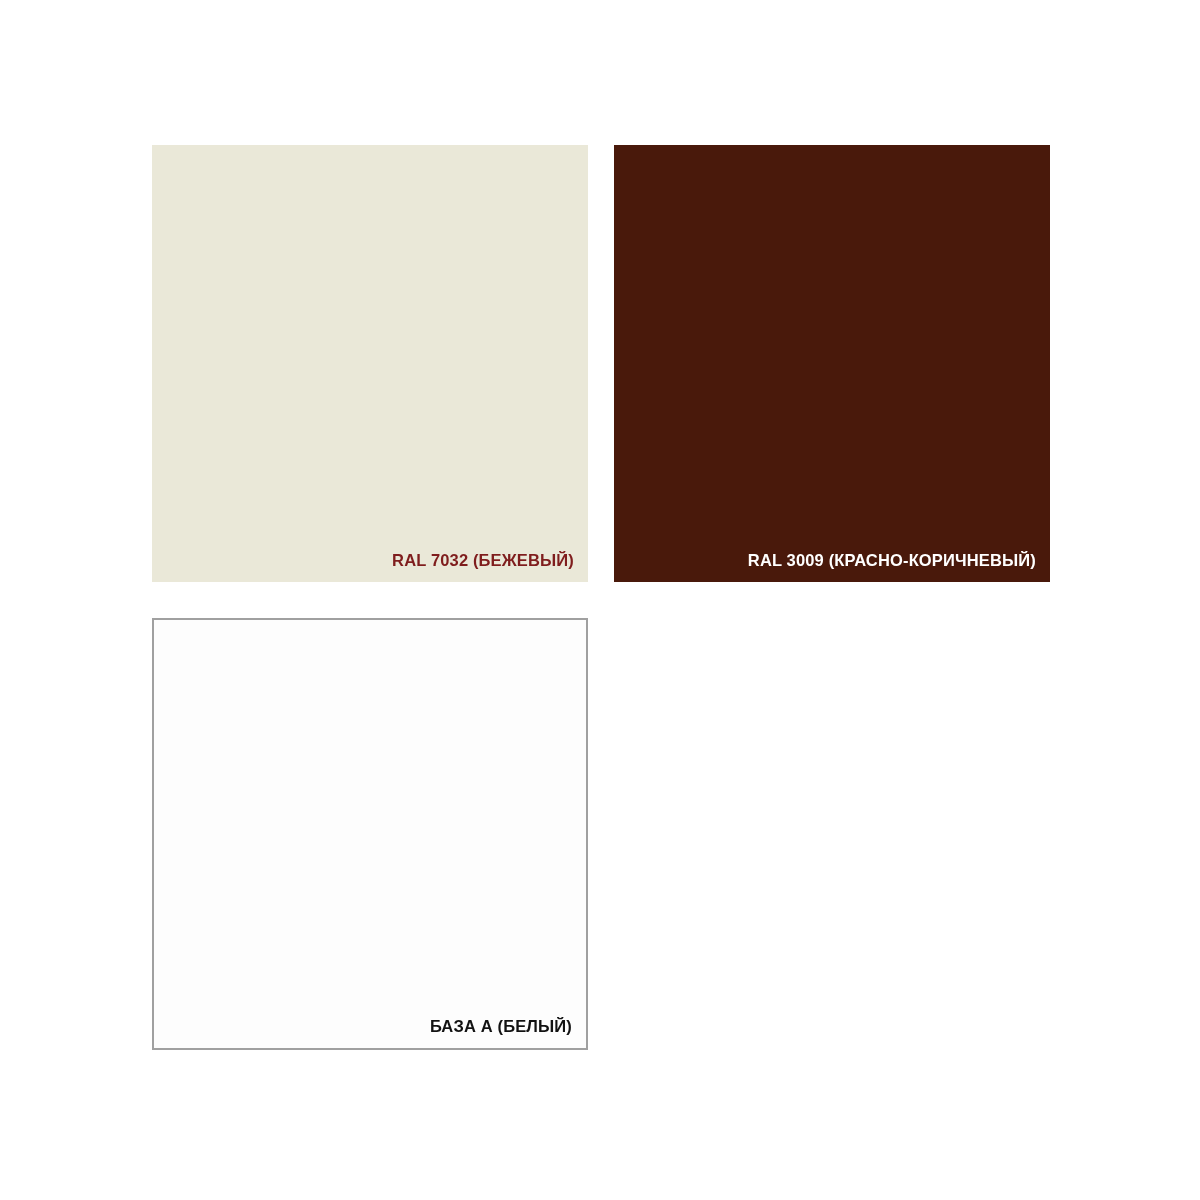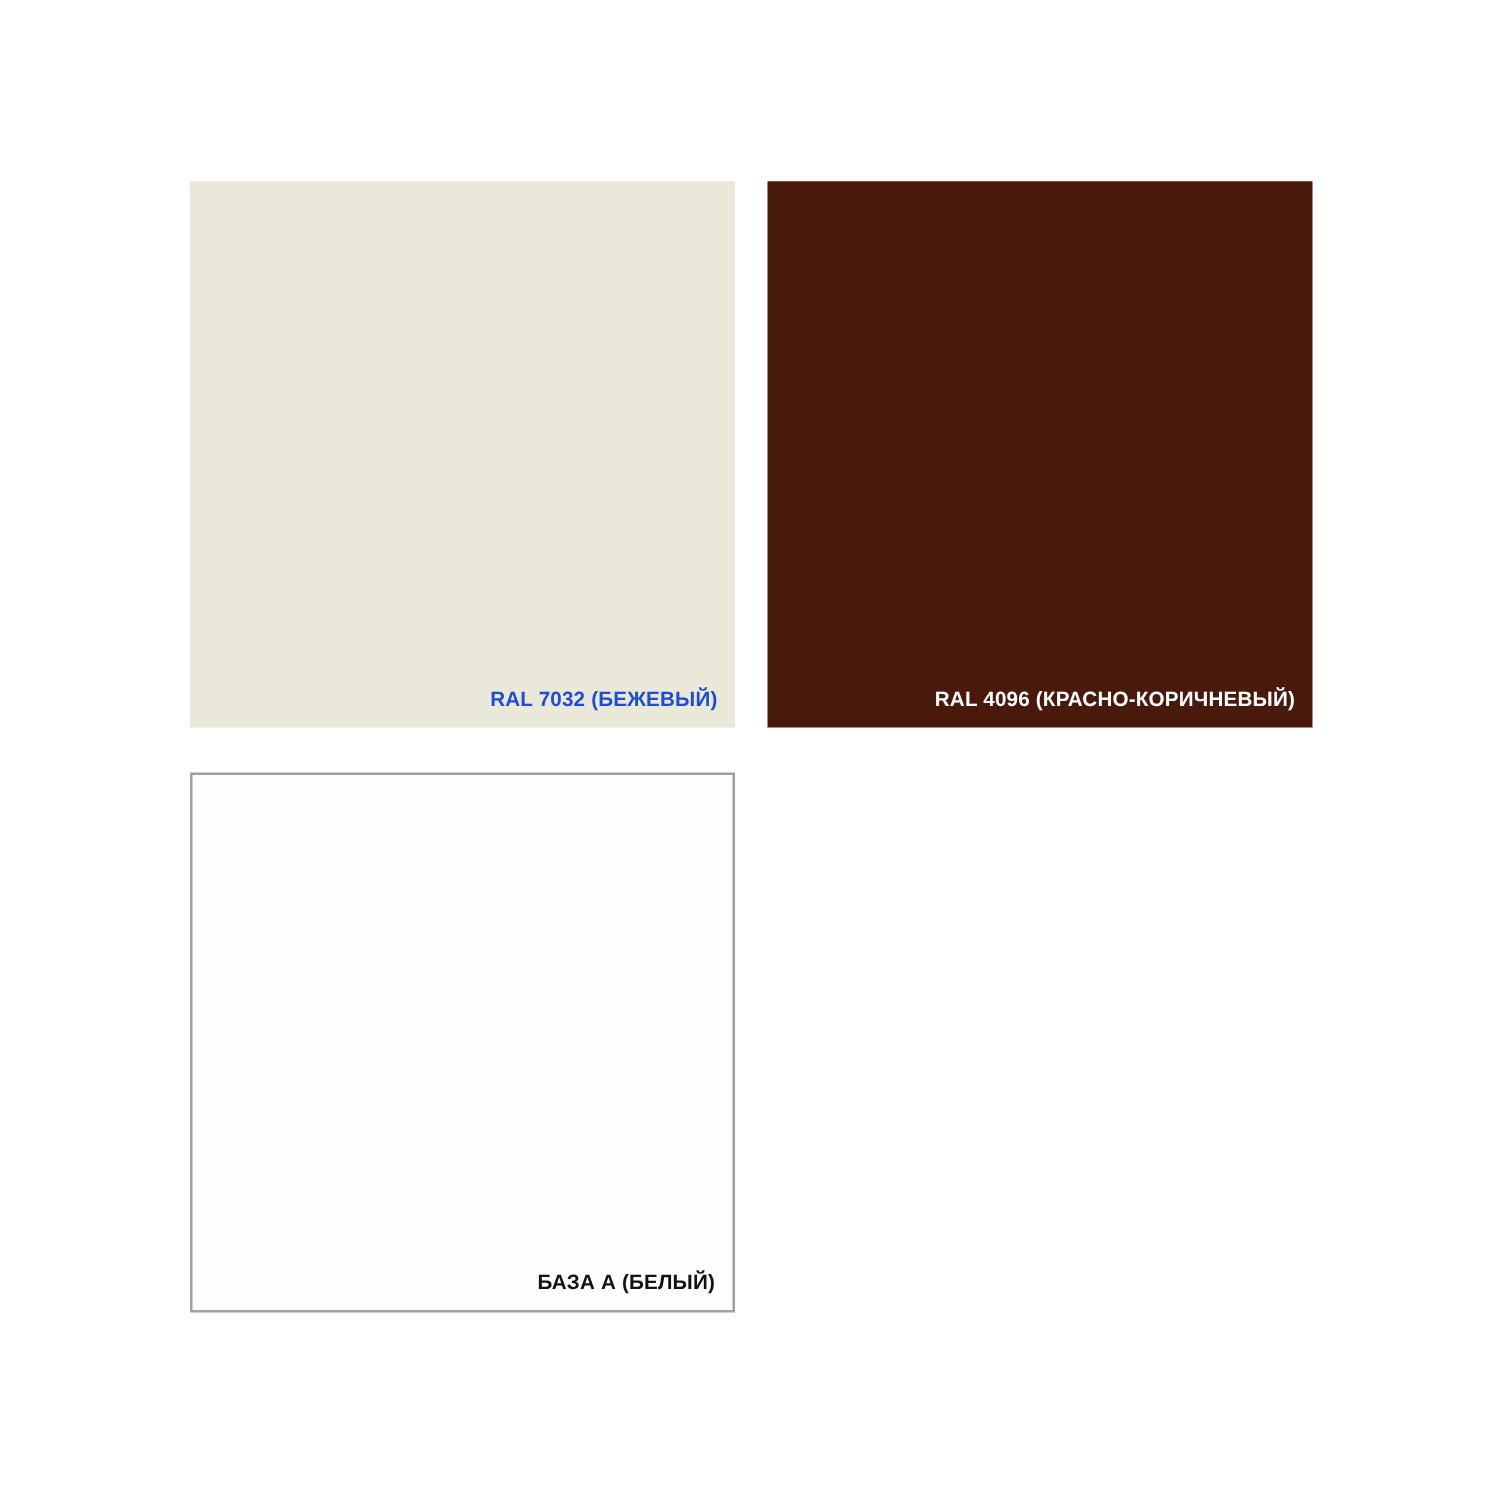--- a/index.html
+++ b/index.html
@@ -57,26 +57,26 @@
     border: 2px solid #000000;
   }
 </style>
 </head>
 <body style="background: rgb(255, 255, 255);">
 
 <div class="palette-board">
   <div class="swatch-grid">
 
     <div class="swatch" style="background: rgb(234, 232, 216);">
-      <span class="swatch-label" style="color: #1d4ed8; text-align: right;">RAL 7032 (БЕЖЕВЫЙ)</span>
+      <span class="swatch-label" style="color: #7f1d1d; text-align: right;">RAL 7032 (БЕЖЕВЫЙ)</span>
     </div>
 
 
     <div class="swatch" style="background: rgb(73, 25, 11);">
-      <span class="swatch-label" style="color: rgb(255, 255, 255);">RAL 4096 (КРАСНО-КОРИЧНЕВЫЙ)</span>
+      <span class="swatch-label" style="color: rgb(255, 255, 255);">RAL 3009 (КРАСНО-КОРИЧНЕВЫЙ)</span>
     </div>
 
     <div class="swatch bordered" style="background: rgb(253, 253, 253); border-color: rgb(160, 160, 160);">
       <span class="swatch-label" style="color: rgb(18, 18, 18);">БАЗА А (БЕЛЫЙ)</span>
     </div>
 
   </div>
 </div>
 
 </body></html>

